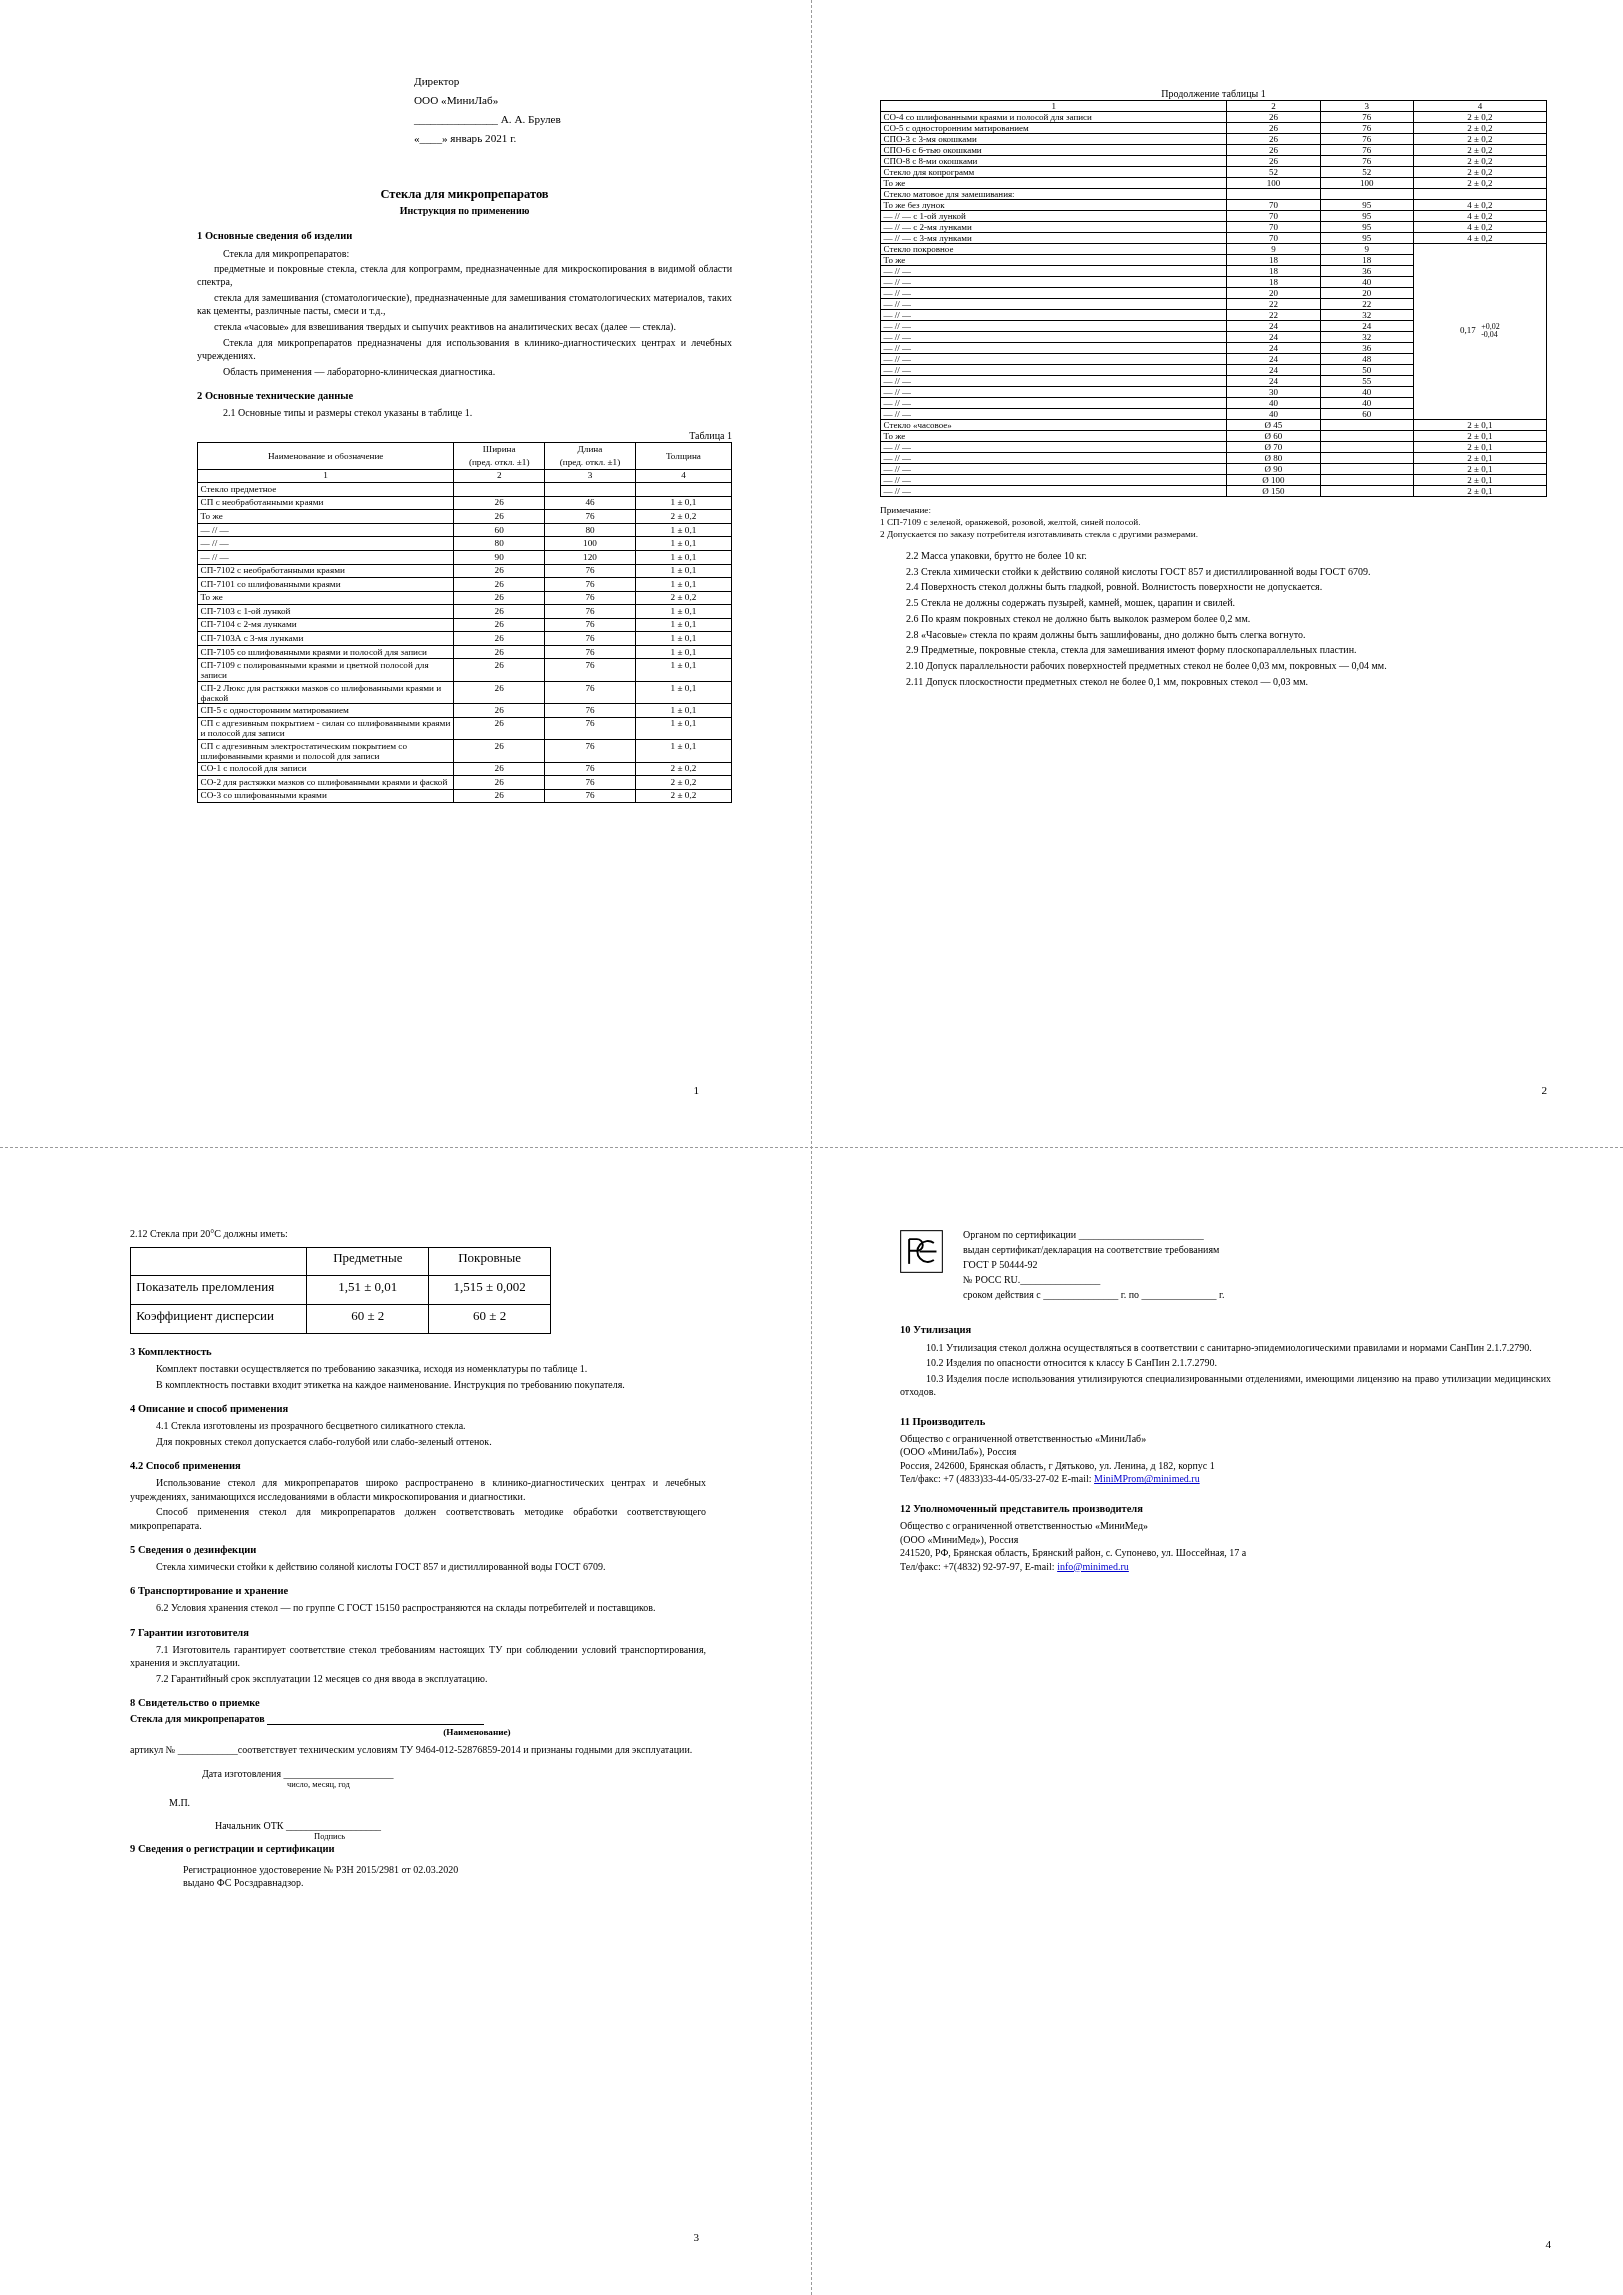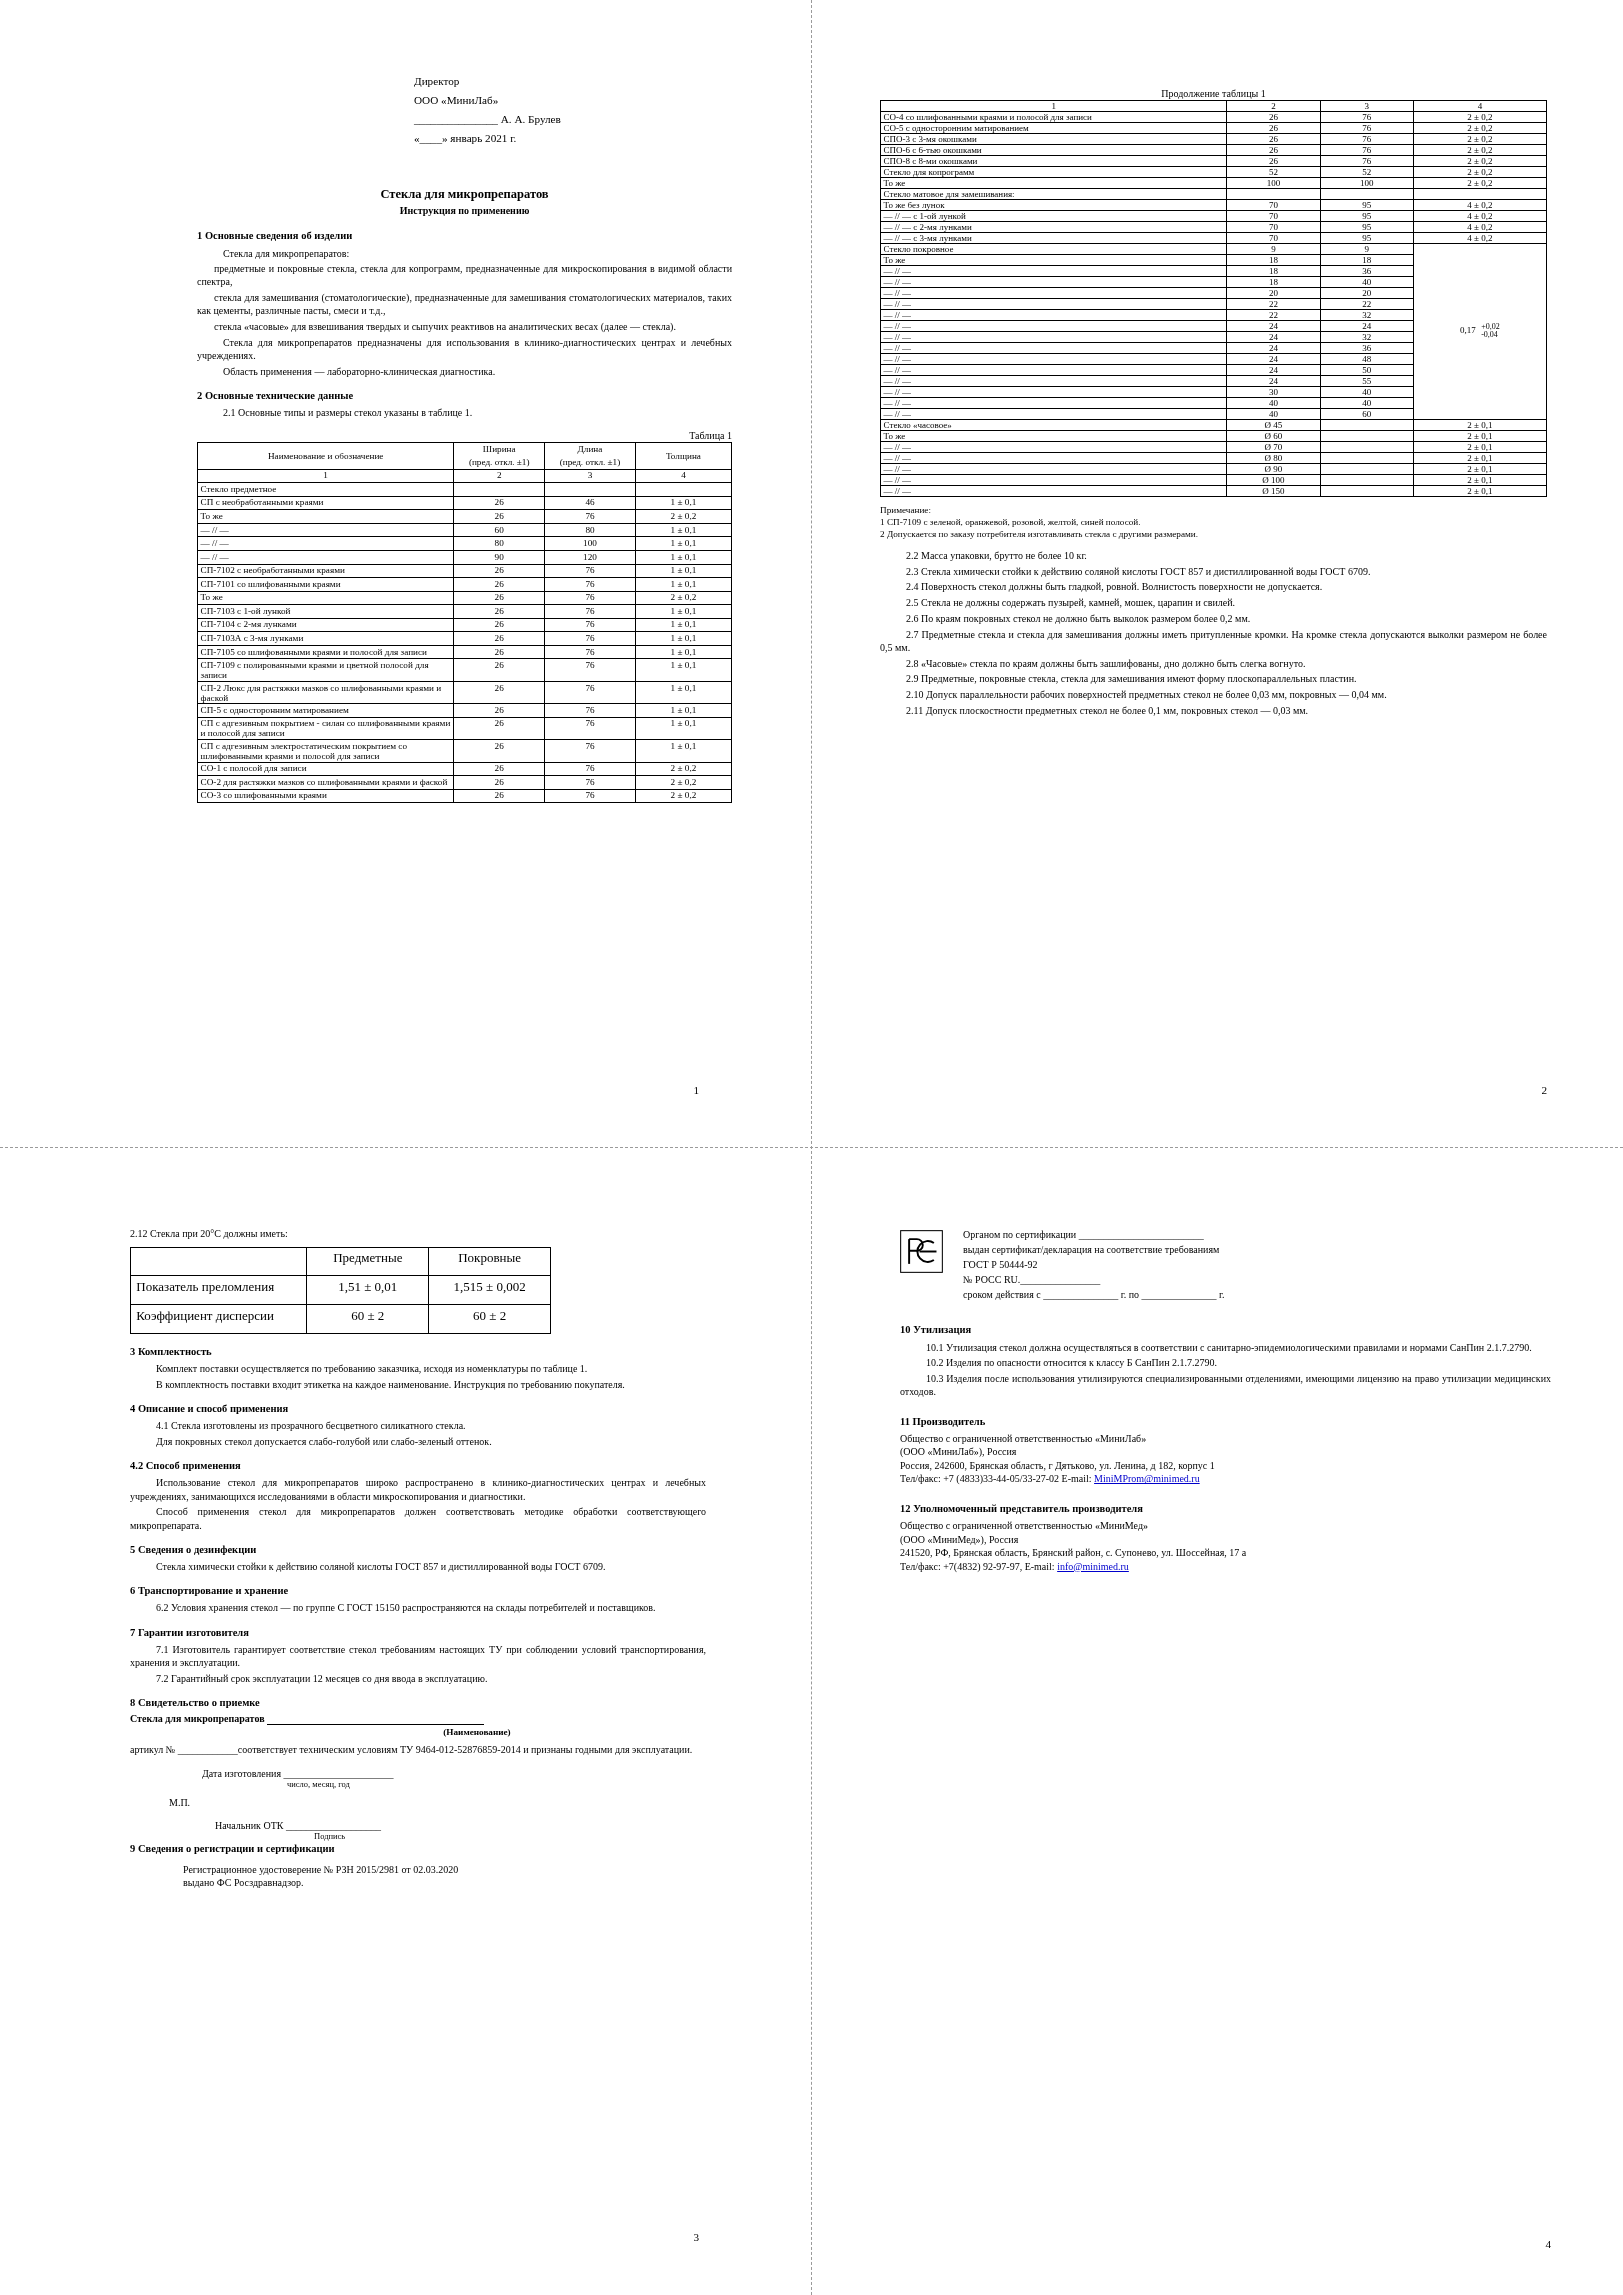--- a/index.html
+++ b/index.html
@@ -453,21 +453,20 @@
         <div>1 СП-7109 с зеленой, оранжевой, розовой, желтой, синей полосой.</div>
         <div>2 Допускается по заказу потребителя изготавливать стекла с другими размерами.</div>
       </div>
 
       <div class="mt12">
         <p class="ind">2.2 Масса упаковки, брутто не более 10 кг.</p>
         <p class="ind">2.3 Стекла химически стойки к действию соляной кислоты ГОСТ 857 и дистиллированной воды ГОСТ 6709.</p>
         <p class="ind">2.4 Поверхность стекол должны быть гладкой, ровной. Волнистость поверхности не допускается.</p>
         <p class="ind">2.5 Стекла не должны содержать пузырей, камней, мошек, царапин и свилей.</p>
         <p class="ind">2.6 По краям покровных стекол не должно быть выколок размером более 0,2 мм.</p>
-        <p class="ind">2.7 Предметные стекла и стекла для замешивания должны иметь притупленные кромки. На кромке стекла допускаются выколки размером не более 0,5 мм.</p>
         <p class="ind">2.8 «Часовые» стекла по краям должны быть зашлифованы, дно должно быть слегка вогнуто.</p>
         <p class="ind">2.9 Предметные, покровные стекла, стекла для замешивания имеют форму плоскопараллельных пластин.</p>
         <p class="ind">2.10 Допуск параллельности рабочих поверхностей предметных стекол не более 0,03 мм, покровных — 0,04 мм.</p>
         <p class="ind">2.11 Допуск плоскостности предметных стекол не более 0,1 мм, покровных стекол — 0,03 мм.</p>
       </div>
     </div>
     <div class="pgnum" style="right:72px;">2</div>
   </div>
 
   <div class="page p3">

